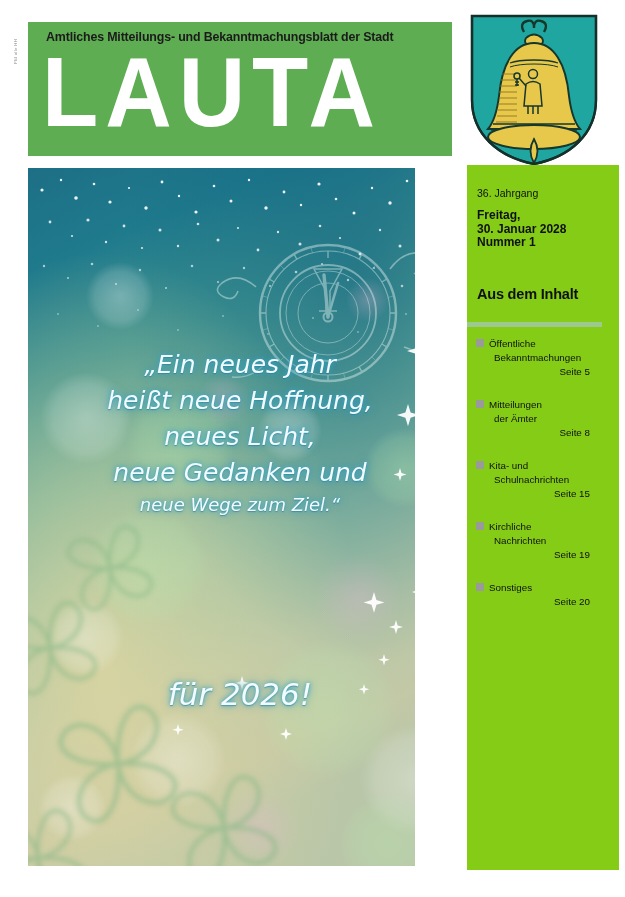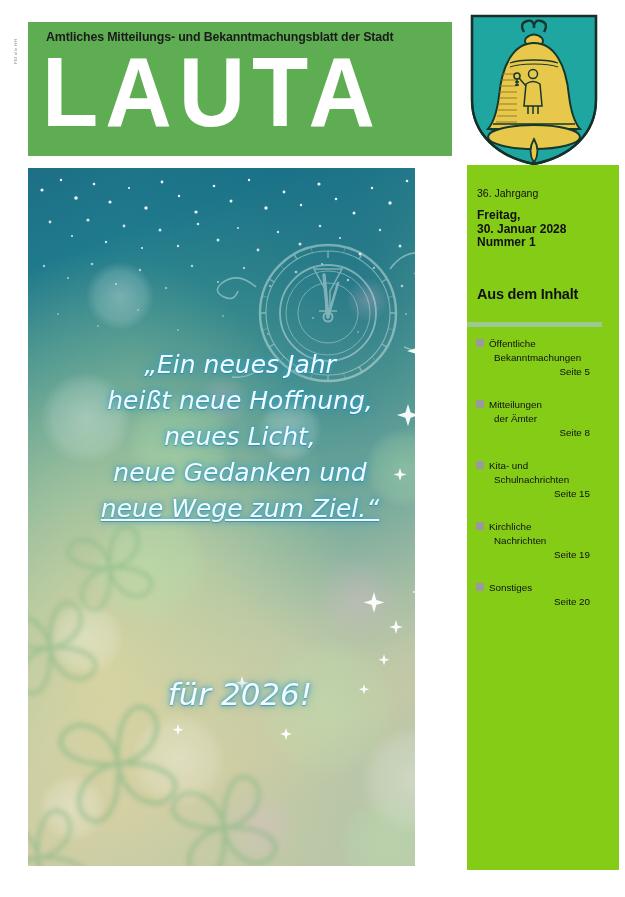--- a/index.html
+++ b/index.html
@@ -94,21 +94,21 @@
     font-family:"DejaVu Sans", sans-serif;
     font-style:italic;
     font-weight:normal;
     white-space:nowrap;
     text-shadow:0 0 4px rgba(60,170,200,.95),0 0 9px rgba(40,150,190,.75),0 1px 1px rgba(20,90,120,.5);
   }
   .q1{top:182px;font-size:25px;}
   .q2{top:218px;font-size:25px;}
   .q3{top:254px;font-size:25px;}
   .q4{top:290px;font-size:25px;}
-  .q5{top:326px;font-size:25px;text-decoration:underline;}
+  .q5{top:326px;font-size:18px;}
   .qauthor{top:383px;font-size:24px;}
   .qg1{top:466px;font-size:31px;}
   .qg2{top:508px;font-size:31px;}
 </style>
 </head>
 <body>
 
 <div class="page">
 
   <div class="print-mark">PM alle HH</div>

